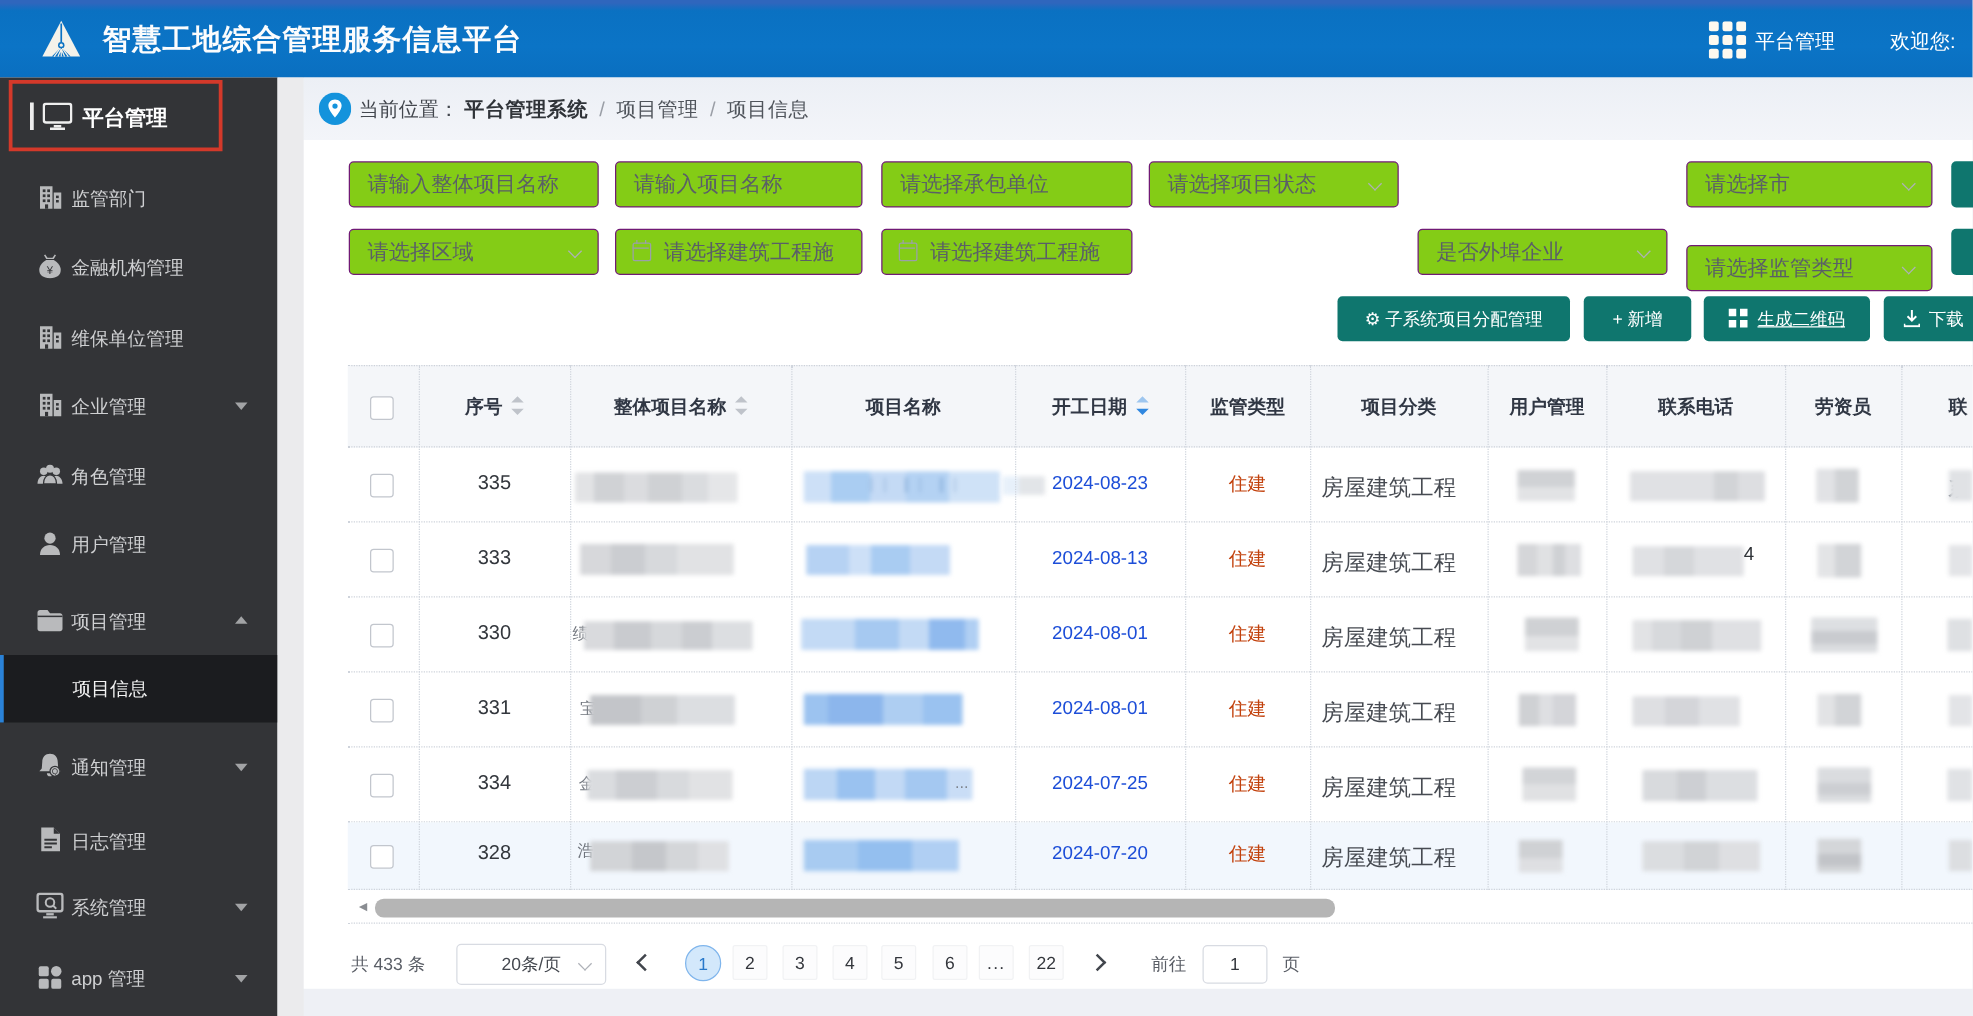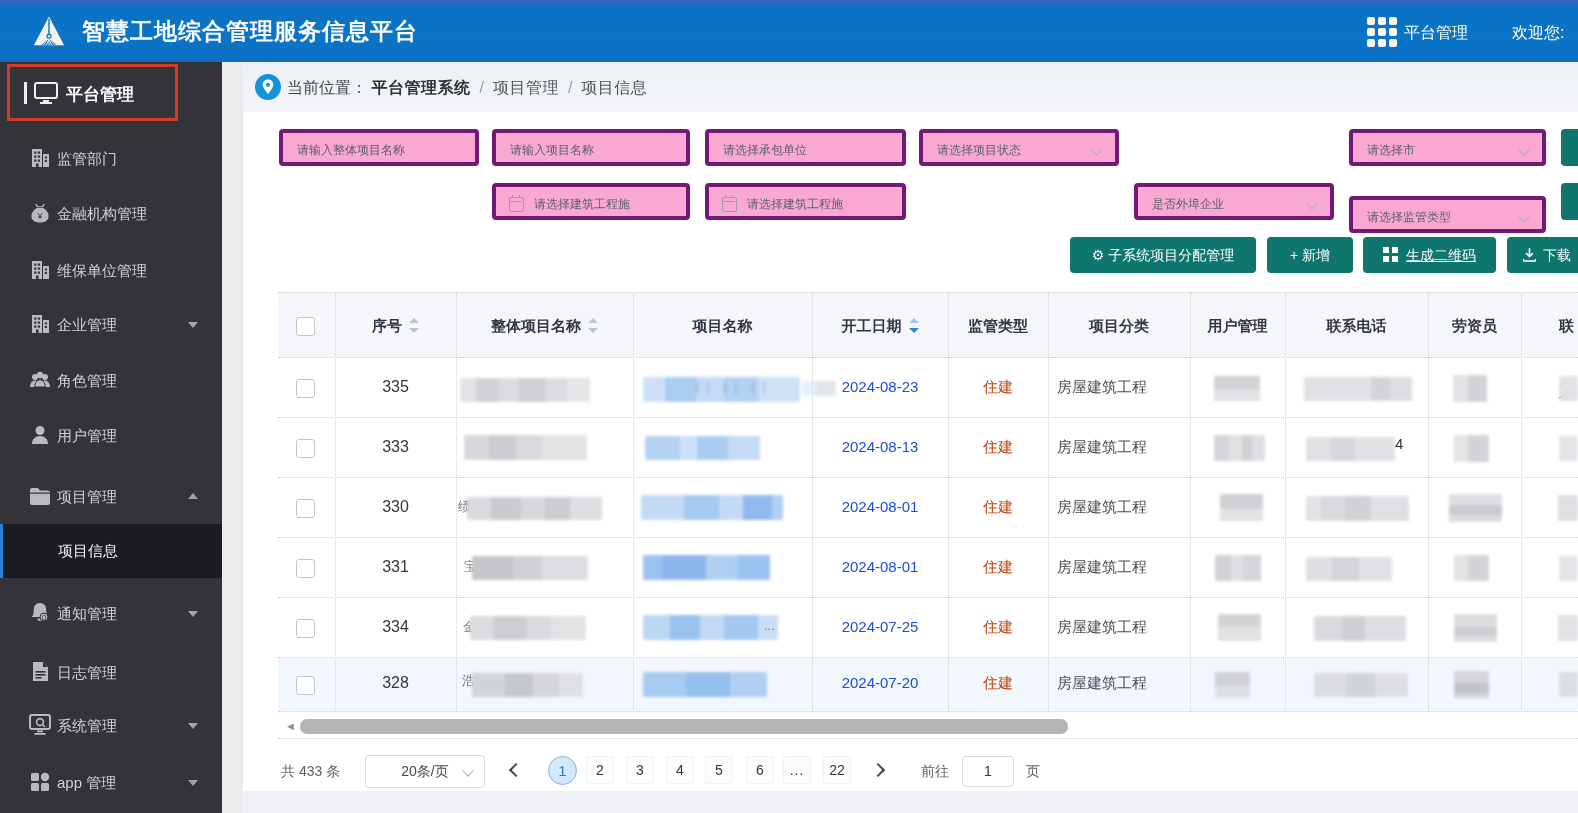--- a/index.html
+++ b/index.html
@@ -14,35 +14,35 @@
 .mitem .txt { position:absolute; left:57px; top:20px; }
 .car { position:absolute; right:24px; top:26px; width:0; height:0; border-left:5px solid transparent; border-right:5px solid transparent; border-top:6px solid #a2a3a5; }
 .carup { position:absolute; right:24px; top:25px; width:0; height:0; border-left:5px solid transparent; border-right:5px solid transparent; border-bottom:6px solid #a2a3a5; }
 #smenu-sel { position:absolute; left:0; top:462px; width:222px; height:54px; background:#1b1c1f; border-left:3px solid #2a82d8; }
 #smenu-sel .txt { position:absolute; left:55px; top:18px; color:#f2f2f2; font-size:15px; }
 #ptop { position:absolute; left:0; top:3px; width:222px; height:56px; color:#fff; }
 #redbox { position:absolute; left:7px; top:64px; width:171px; height:57px; border:3px solid #d4392a; z-index:5; }
 #gapcol { position:absolute; left:222px; top:62px; width:21px; height:751px; background:#ebebed; }
 #crumb { position:absolute; left:243px; top:62px; width:1335px; height:50px; background:linear-gradient(180deg,#eceff5,#f3f5f9); }
 #card { position:absolute; left:243px; top:112px; width:1335px; height:679px; background:#fff; }
-.fin { position:absolute; height:37px; background:#f9a8d4; border:4px solid #701a75; border-radius:4px; font-size:12px; color:#5a5f67; line-height:35px; padding-left:14px; }
+.fin { position:absolute; height:37px; background:#84cc16; border:1px solid #701a75; border-radius:4px; font-size:17px; color:#5a5f67; line-height:35px; padding-left:14px; }
 .chev { position:absolute; right:14px; top:13px; width:8px; height:8px; border-right:1.5px solid #aeb1b8; border-bottom:1.5px solid #aeb1b8; transform:rotate(45deg); }
 .fbtn { position:absolute; background:#0f766e; color:#fff; font-size:14px; border-radius:4px; }
 .srt { display:inline-block; position:relative; width:10px; height:15px; margin-left:7px; vertical-align:-2px; }
 .srt i { position:absolute; left:0; width:0; height:0; border-left:5px solid transparent; border-right:5px solid transparent; }
 .srt .up { top:0; border-bottom:5px solid #bfc3ca; }
 .srt .dn { bottom:0; border-top:5px solid #bfc3ca; }
 #tblwrap { position:absolute; left:35px; top:180px; width:1300px; height:420px; overflow:hidden; }
 #thead { position:absolute; left:0; top:0; width:1300px; height:66px; background:#f4f6f9; border-top:1px dotted #ccd1d9; border-bottom:1px dotted #ccd1d9; }
 .hc { position:absolute; top:0; height:66px; line-height:66px; text-align:center; font-size:15px; font-weight:bold; color:#303744; }
 .trow { position:absolute; left:0; width:1300px; height:60px; border-bottom:1px dotted #ced3db; }
 .num { position:absolute; left:57px; width:121px; top:20px; text-align:center; font-size:16px; color:#33373d; }
 .dat { position:absolute; left:534px; width:136px; top:20px; text-align:center; font-size:15px; color:#1d4ed8; }
 .jg { position:absolute; left:670px; width:100px; top:20px; text-align:center; font-size:15px; color:#c2410c; }
-.fl { position:absolute; left:779px; top:20px; font-size:15px; color:#474b52; }
+.fl { position:absolute; left:779px; top:20px; font-size:18px; color:#474b52; }
 .blob { position:absolute; filter:blur(1.6px); border-radius:1px; }
 .ch0 { position:absolute; top:20px; font-size:13px; color:#6f747c; filter:blur(0.6px); }
 .vln { position:absolute; top:0; width:0; height:420px; border-left:1px dotted #d0d5dd; }
 .cb { position:absolute; width:19px; height:19px; background:#fff; border:1px solid #c2c6cd; border-radius:3px; }
 .pgn-n { position:absolute; top:644px; width:28px; height:28px; font-size:14px; color:#33363c; text-align:center; line-height:27px; background:#fcfcfd; border:1px solid #f1f2f4; border-radius:2px; }
 .pgc { position:absolute; top:653px; width:10px; height:10px; border-left:2px solid #41454c; border-bottom:2px solid #41454c; }
 .pgl { transform:rotate(45deg); }
 .pgr { transform:rotate(225deg); }
 .calico { position:absolute; left:13px; top:10px; width:15px; height:15px; border:1.4px solid #9aa0a8; border-radius:2px; }
 .calico::before { content:""; position:absolute; left:-1px; top:2.5px; width:13px; height:1.4px; background:#9aa0a8; }
@@ -256,20 +256,21 @@
 </div>
 <div id="card">
 
   <div class="fin" style="left:36px;top:17px;width:200px;">请输入整体项目名称</div>
   <div class="fin" style="left:249px;top:17px;width:198px;">请输入项目名称</div>
   <div class="fin" style="left:462px;top:17px;width:201px;">请选择承包单位</div>
   <div class="fin" style="left:676px;top:17px;width:200px;">请选择项目状态<i class="chev"></i></div>
   <div class="fin" style="left:1106px;top:17px;width:197px;">请选择市<i class="chev"></i></div>
   <div class="fbtn" style="left:1318px;top:17px;width:60px;height:37px;"></div>
 
+  <div class="fin" style="left:36px;top:71px;width:200px;">请选择区域<i class="chev"></i></div>
   <div class="fin" style="left:249px;top:71px;width:198px;padding-left:38px;"><span class="calico"></span>请选择建筑工程施</div>
   <div class="fin" style="left:462px;top:71px;width:201px;padding-left:38px;"><span class="calico"></span>请选择建筑工程施</div>
   <div class="fin" style="left:891px;top:71px;width:200px;">是否外埠企业<i class="chev"></i></div>
   <div class="fin" style="left:1106px;top:84px;width:197px;">请选择监管类型<i class="chev"></i></div>
   <div class="fbtn" style="left:1318px;top:71px;width:60px;height:37px;"></div>
 
   <div class="fbtn" style="left:827px;top:125px;width:186px;height:36px;line-height:36px;text-align:center;">⚙ 子系统项目分配管理</div>
   <div class="fbtn" style="left:1024px;top:125px;width:86px;height:36px;line-height:36px;text-align:center;">+ 新增</div>
   <div class="fbtn" style="left:1120px;top:125px;width:133px;height:36px;line-height:36px;text-align:center;"><span class="qrico"></span><u>生成二维码</u></div>
   <div class="fbtn" style="left:1264px;top:125px;width:90px;height:36px;line-height:36px;text-align:left;padding-left:16px;"><svg width="13" height="14" viewBox="0 0 13 14" style="vertical-align:-2px;margin-right:7px;">

